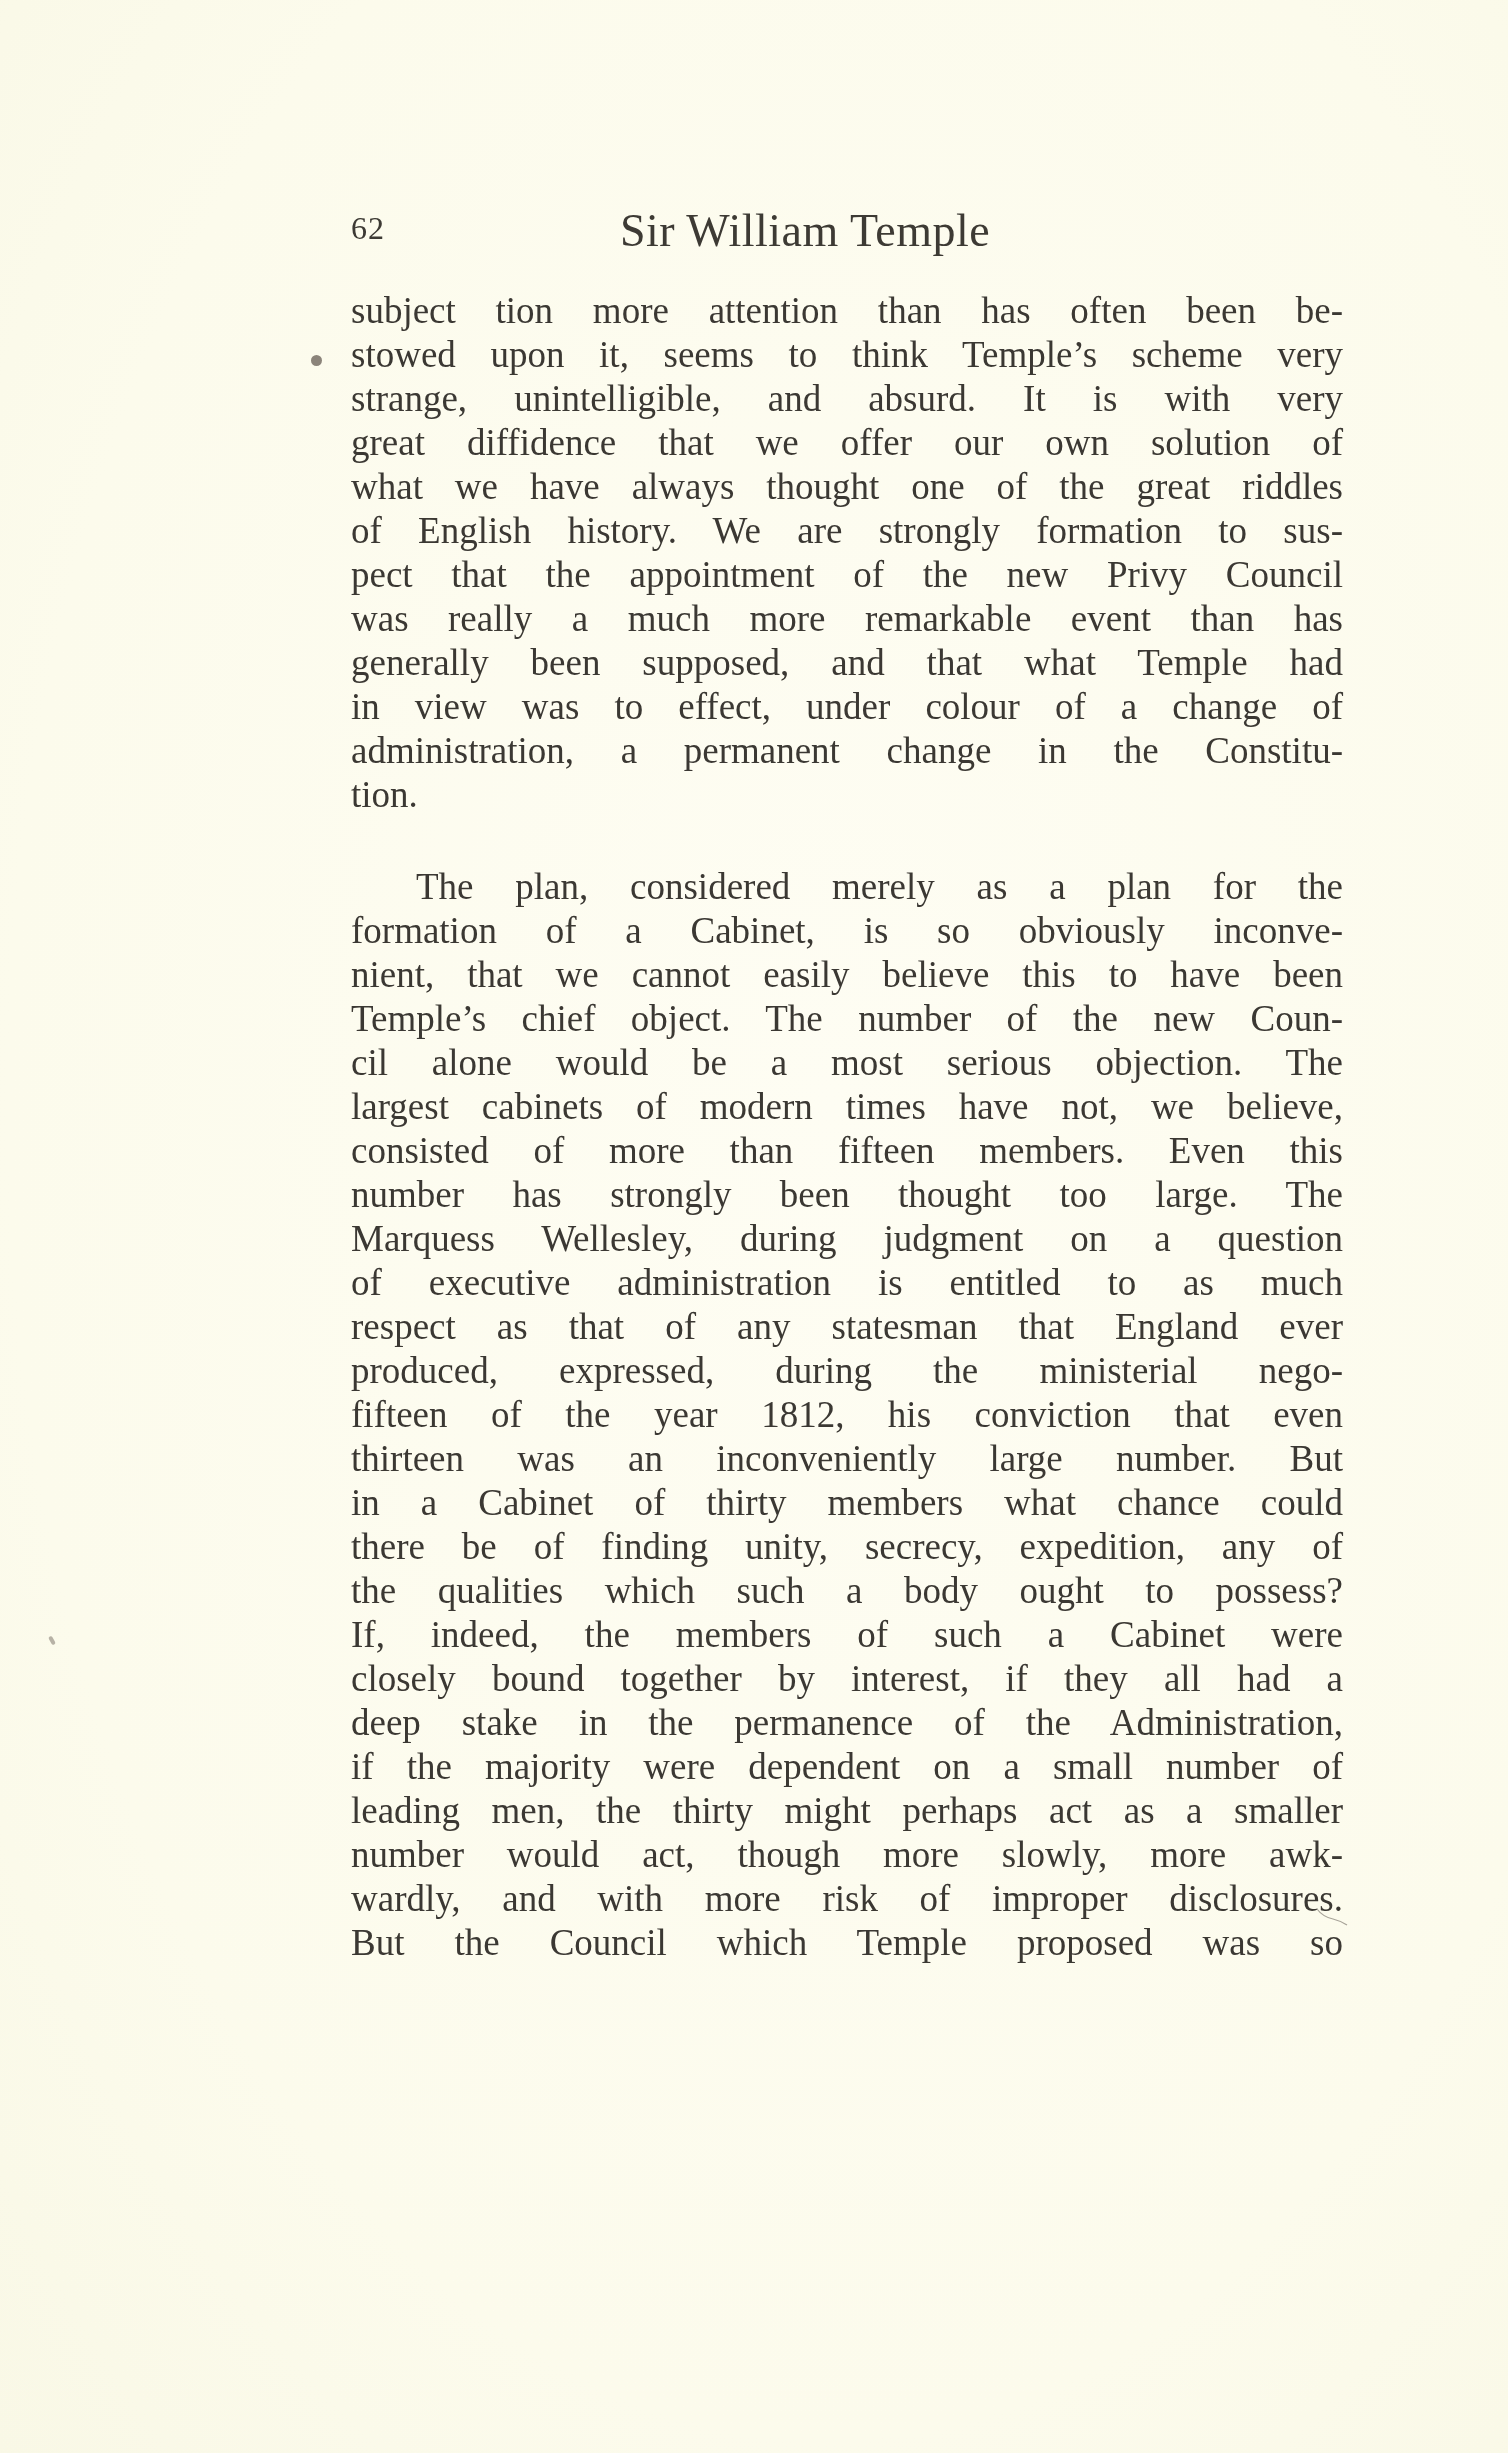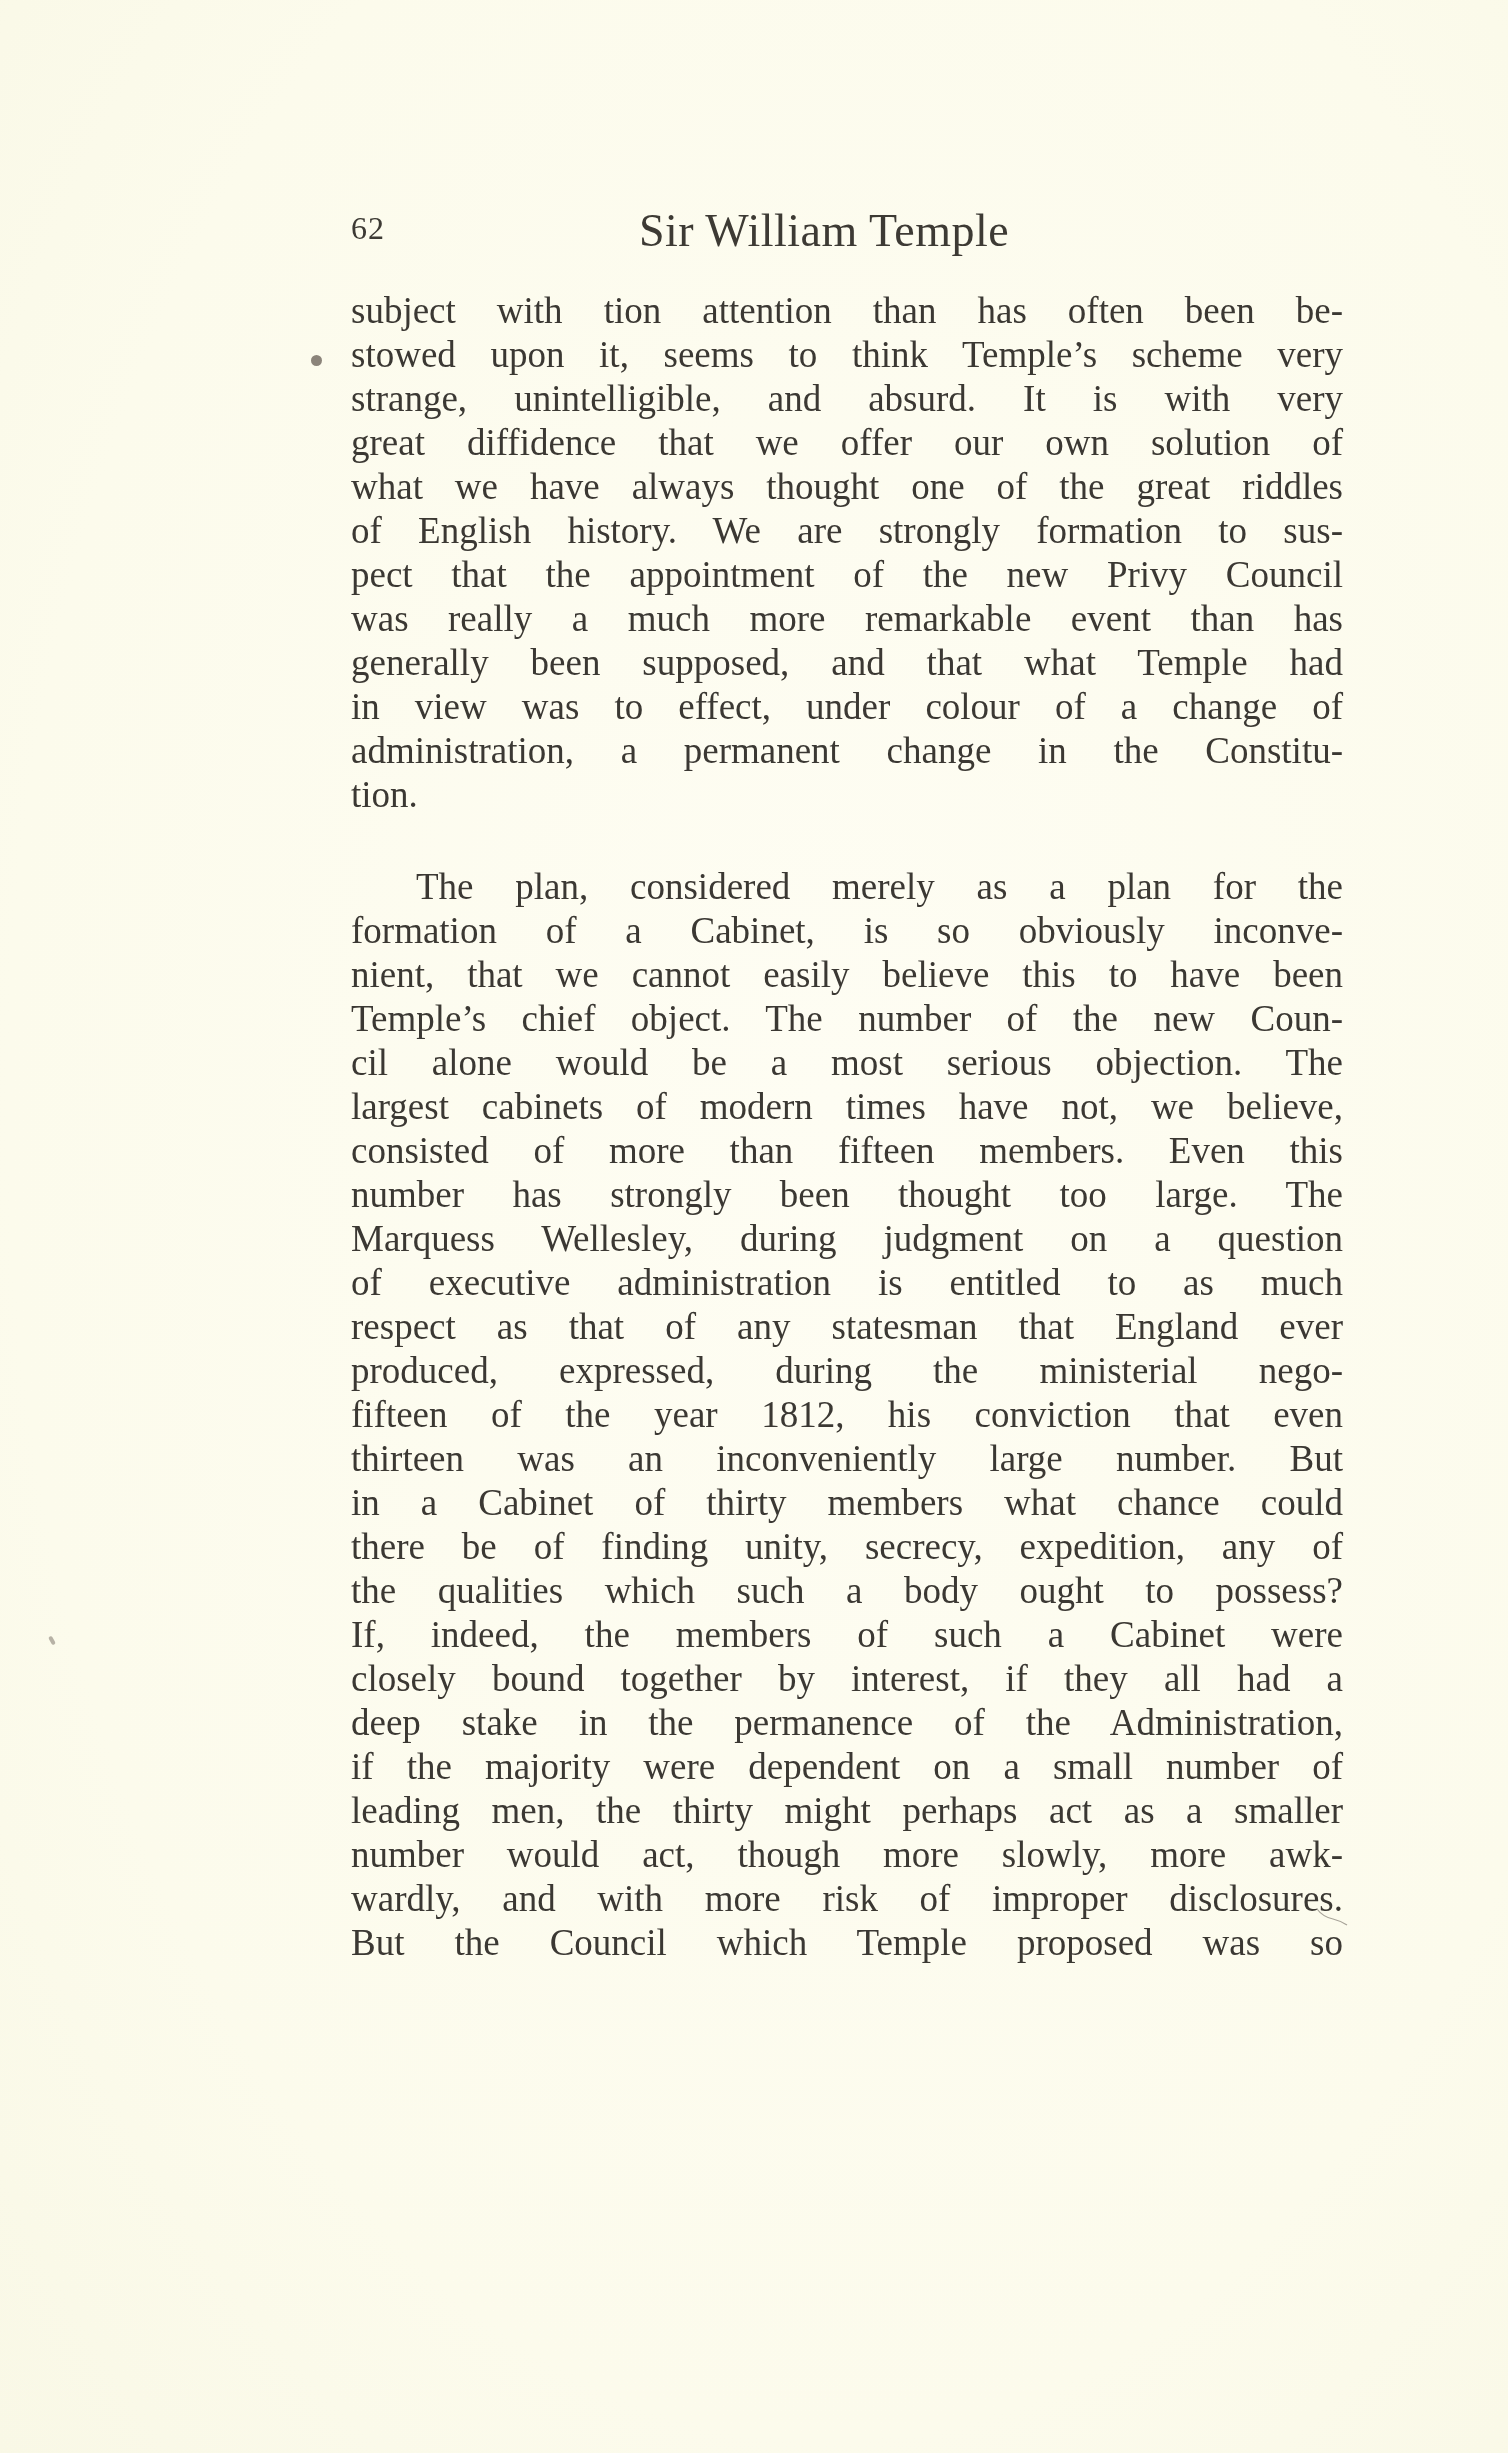--- a/index.html
+++ b/index.html
@@ -33,21 +33,20 @@
     letter-spacing: 1px;
     color: #3d3a34;
   }
   .running-title {
     position: absolute;
     left: 269px;
     top: 0;
     font-size: 46px;
     color: #3d3a34;
     letter-spacing: 0.5px;
-    margin-left: 19px;
   }
   .body-text {
     position: absolute;
     left: 351px;
     top: 289px;
     width: 992px;
   }
   .line {
     display: block;
     height: 44px;
@@ -100,21 +99,21 @@
 
   <div class="running-head">
     <span class="page-number">62</span>
     <span class="running-title">Sir William Temple</span>
   </div>
 
   <div class="bullet-mark"></div>
   <div class="speck"></div>
 
   <div class="body-text" id="body-text">
-      <span class="line">subject with tion attention than has often been be-</span>
+      <span class="line">subject tion more attention than has often been be-</span>
       <span class="line">stowed upon it, seems to think Temple’s scheme very</span>
       <span class="line">strange, unintelligible, and absurd.  It is with very</span>
       <span class="line">great diffidence that we offer our own solution of</span>
       <span class="line">what we have always thought one of the great riddles</span>
       <span class="line">of English history.  We are strongly formation to sus-</span>
       <span class="line">pect that the appointment of the new Privy Council</span>
       <span class="line">was really a much more remarkable event than has</span>
       <span class="line">generally been supposed, and that what Temple had</span>
       <span class="line">in view was to effect, under colour of a change of</span>
       <span class="line">administration, a permanent change in the Constitu-</span>

